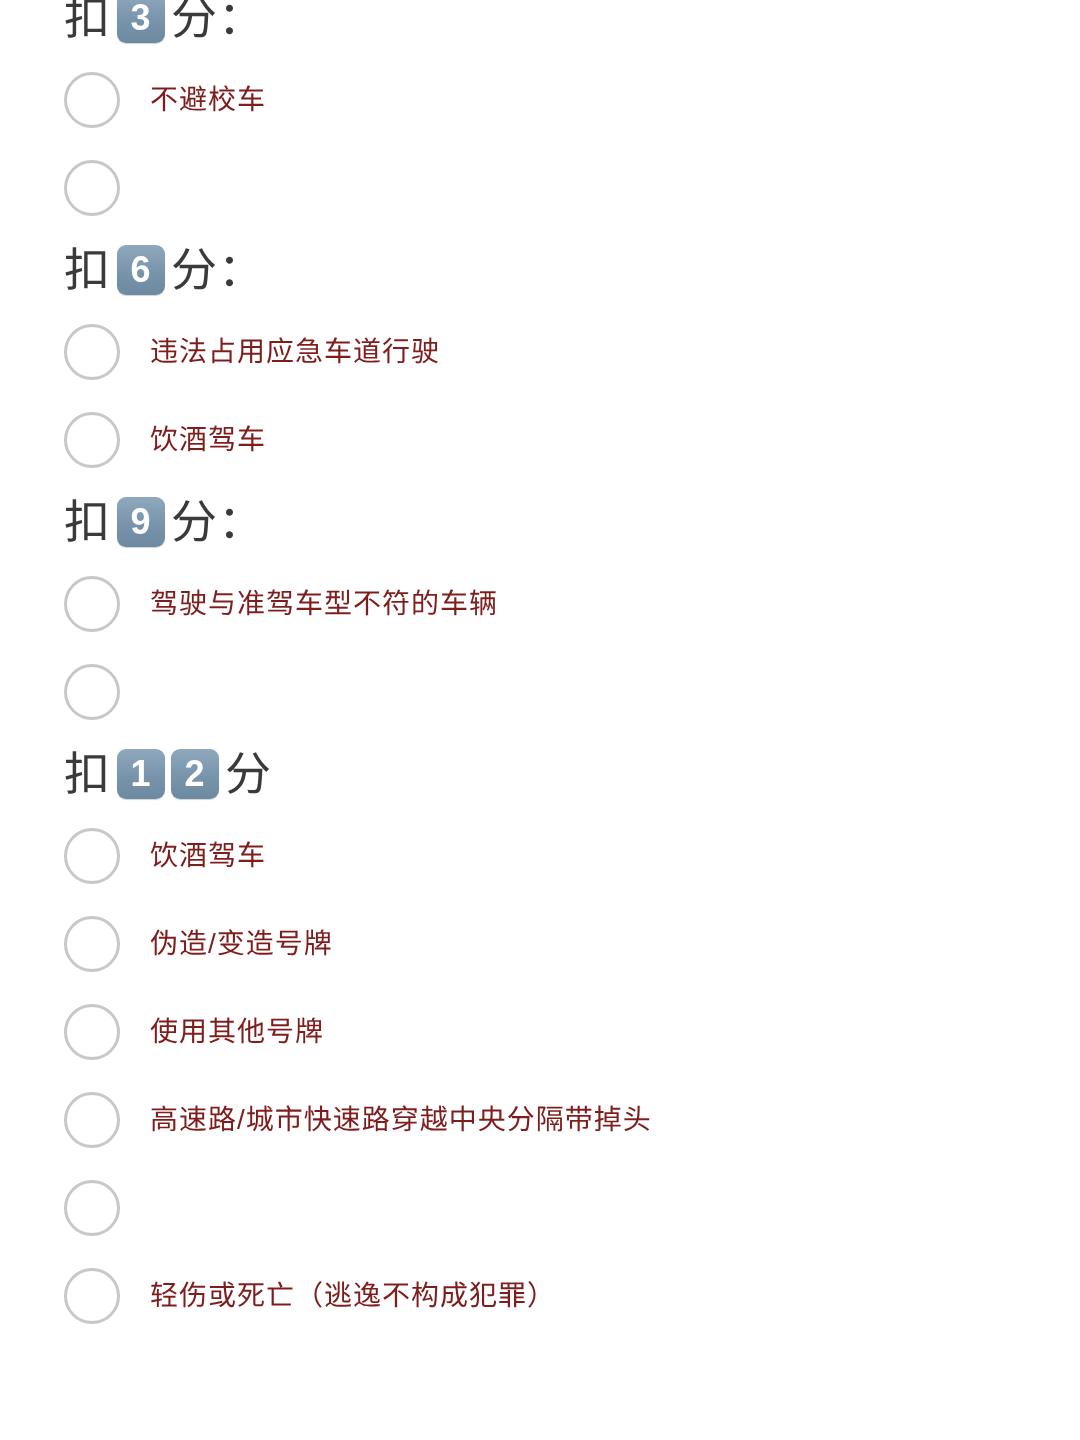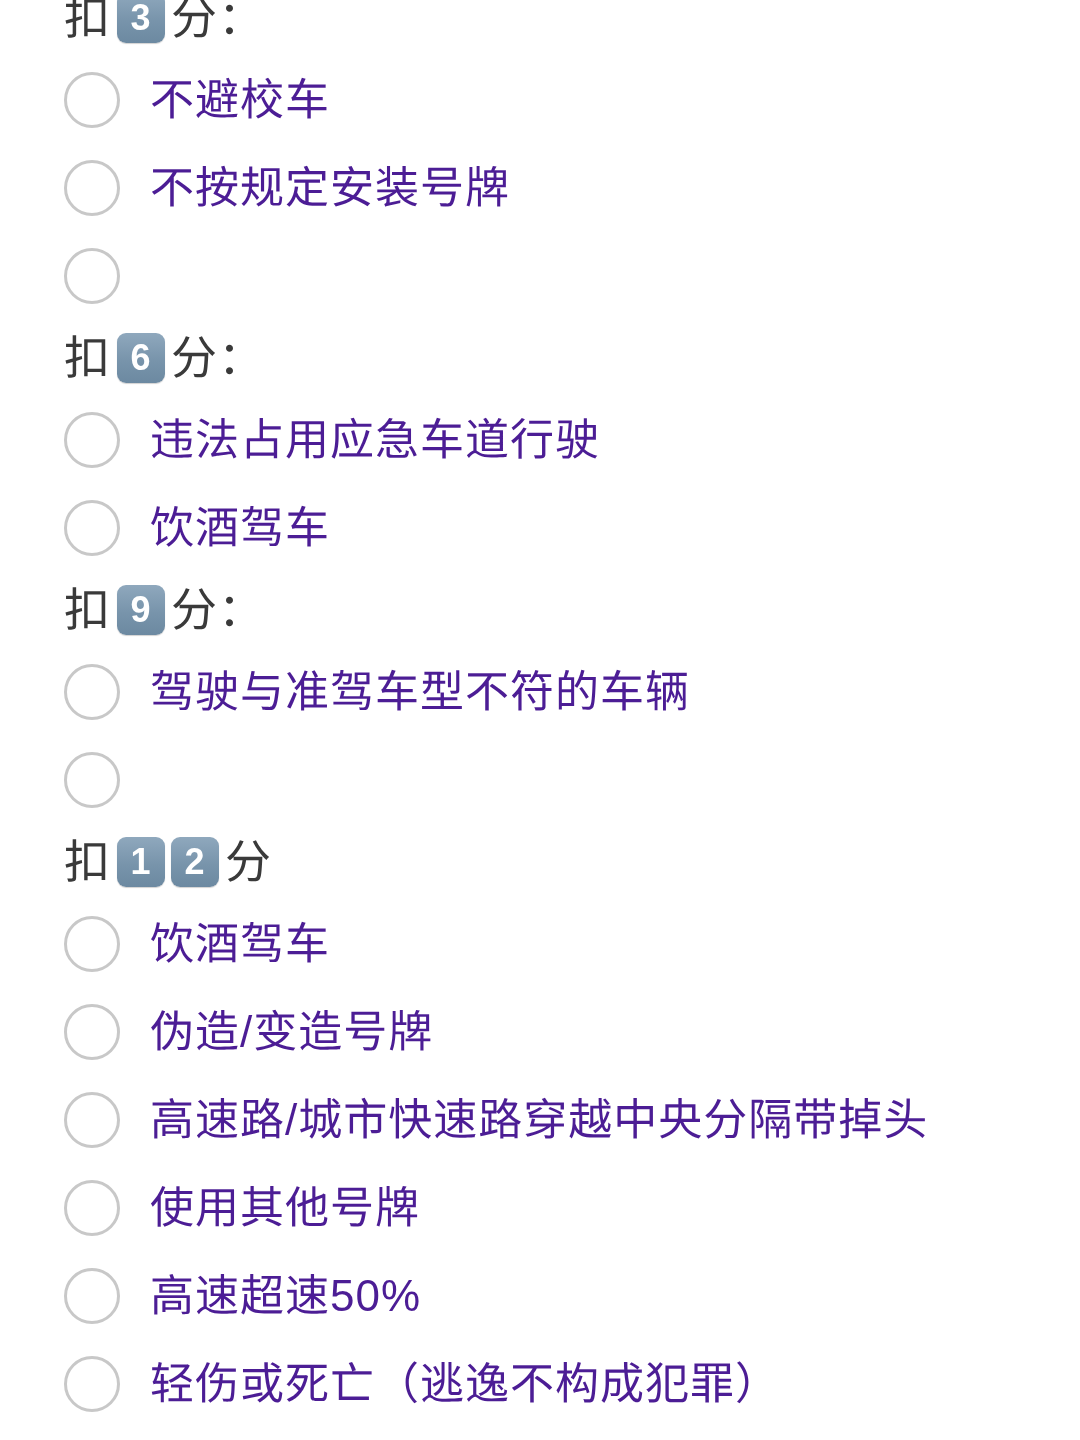--- a/index.html
+++ b/index.html
@@ -73,23 +73,23 @@
     flex: 0 0 auto;
     width: 56px;
     height: 56px;
     border-radius: 50%;
     border: 3px solid #c8c8c8;
     background: #ffffff;
     box-sizing: border-box;
     margin-right: 30px;
   }
   .option-label {
-    font-size: 44px;
+    font-size: 28px;
     line-height: 1;
-    color: #4c1d95;
+    color: #7f1d1d;
     letter-spacing: 1px;
     white-space: pre;
   }
   .top-clip {
     margin-top: -20px;
   }
 </style>
 </head>
 <body>
 
@@ -100,24 +100,20 @@
           <span class="lead">扣</span>
           <span class="badge-group">
             <span class="badge">3</span>
           </span>
           <span class="tail">分：</span>
         </div>
         <ul class="options">
           <li class="option">
             <span class="radio"></span>
             <span class="option-label">不避校车</span>
-          </li>
-          <li class="option">
-            <span class="radio"></span>
-            <span class="option-label">不按规定安装号牌</span>
           </li>
           <li class="option">
             <span class="radio"></span>
           </li>
         </ul>
       </div>
       <div class="section">
         <div class="section-header">
           <span class="lead">扣</span>
           <span class="badge-group">
@@ -167,29 +163,28 @@
           <li class="option">
             <span class="radio"></span>
             <span class="option-label">饮酒驾车</span>
           </li>
           <li class="option">
             <span class="radio"></span>
             <span class="option-label">伪造/变造号牌</span>
           </li>
           <li class="option">
             <span class="radio"></span>
+            <span class="option-label">使用其他号牌</span>
+          </li>
+          <li class="option">
+            <span class="radio"></span>
             <span class="option-label">高速路/城市快速路穿越中央分隔带掉头</span>
           </li>
           <li class="option">
             <span class="radio"></span>
-            <span class="option-label">使用其他号牌</span>
-          </li>
-          <li class="option">
-            <span class="radio"></span>
-            <span class="option-label">高速超速50%</span>
           </li>
           <li class="option">
             <span class="radio"></span>
             <span class="option-label">轻伤或死亡（逃逸不构成犯罪）</span>
           </li>
         </ul>
       </div>
     </div>
 </div>
 

